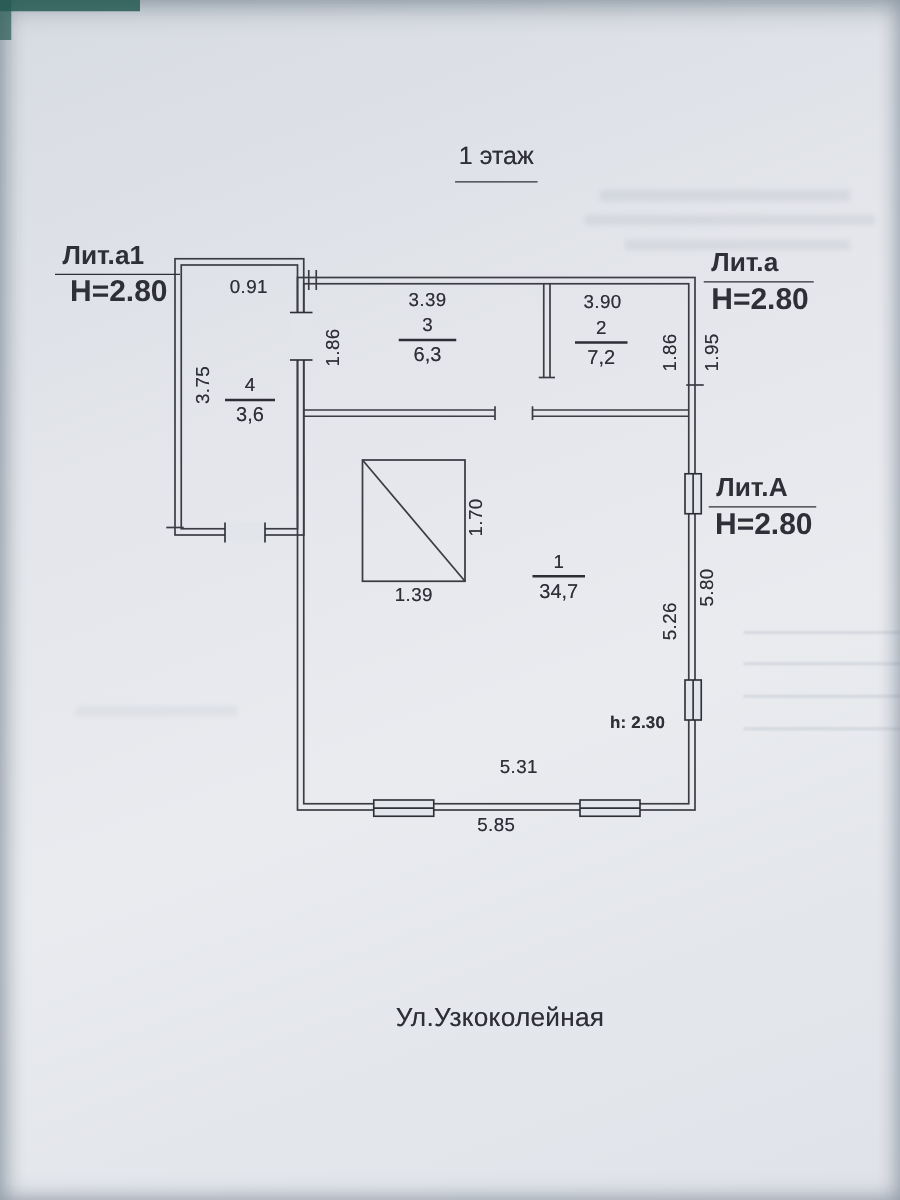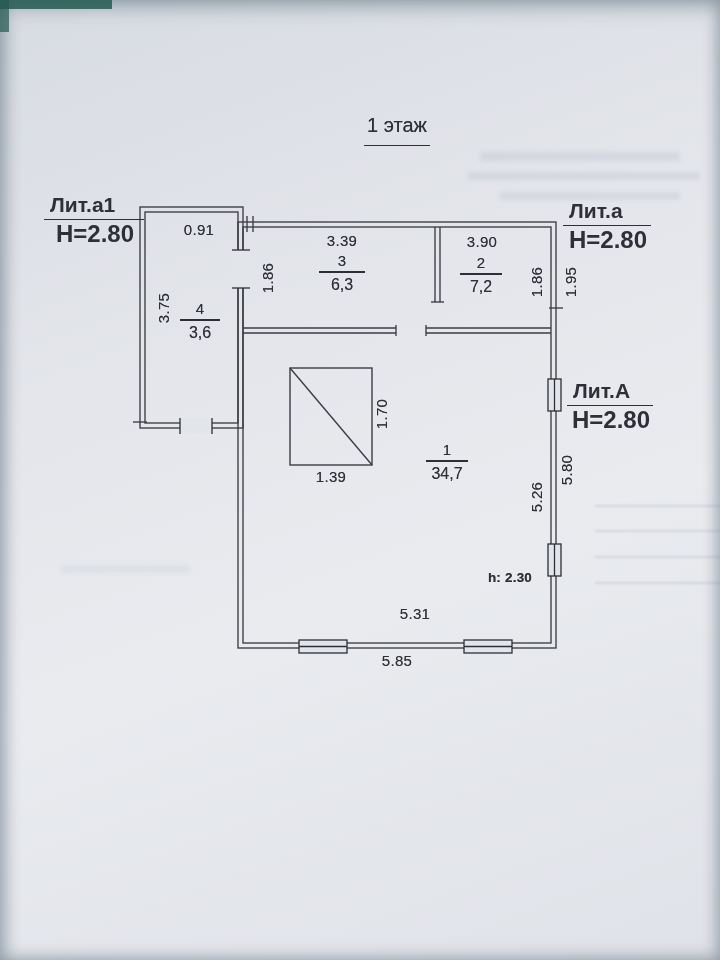--- a/index.html
+++ b/index.html
@@ -151,14 +151,15 @@
     <div class="bar" style="width:40px;"></div>
     <div class="area">3,6</div>
   </div>
 
   <div class="room" style="left:447px;top:441px;">
     <div class="num">1</div>
     <div class="bar" style="width:42px;"></div>
     <div class="area">34,7</div>
   </div>
 
+  <div class="txt street" style="left:400px;top:803px;">Ул.Узкоколейная</div>
 
 </div>
 
 </body></html>

